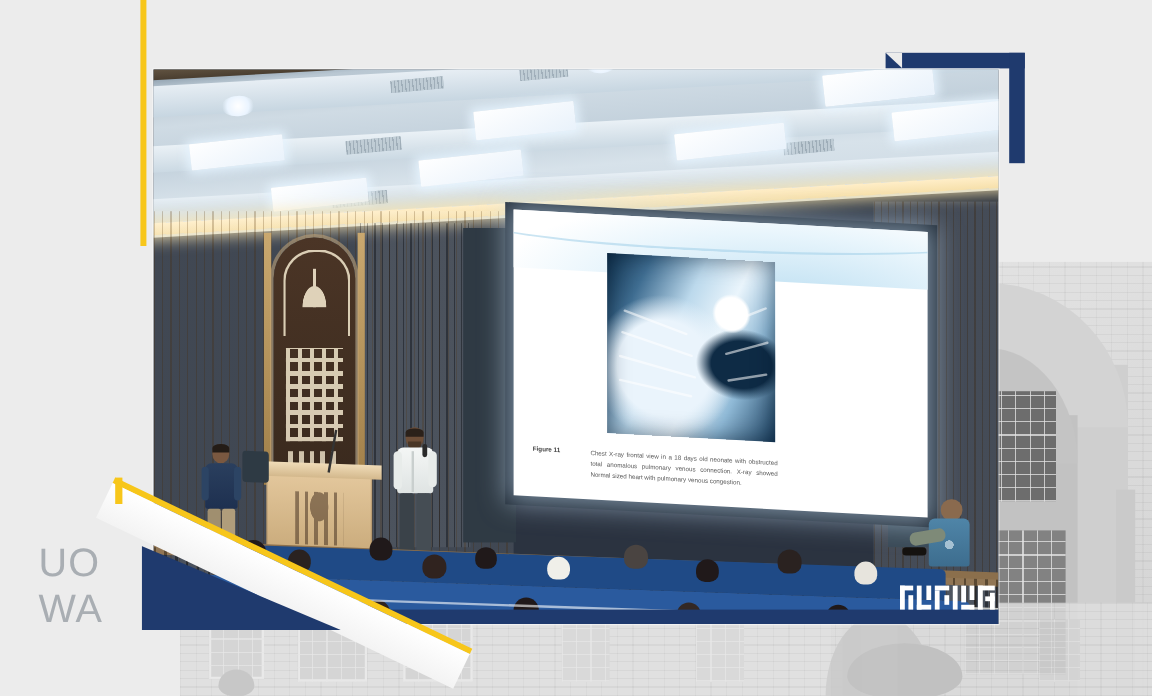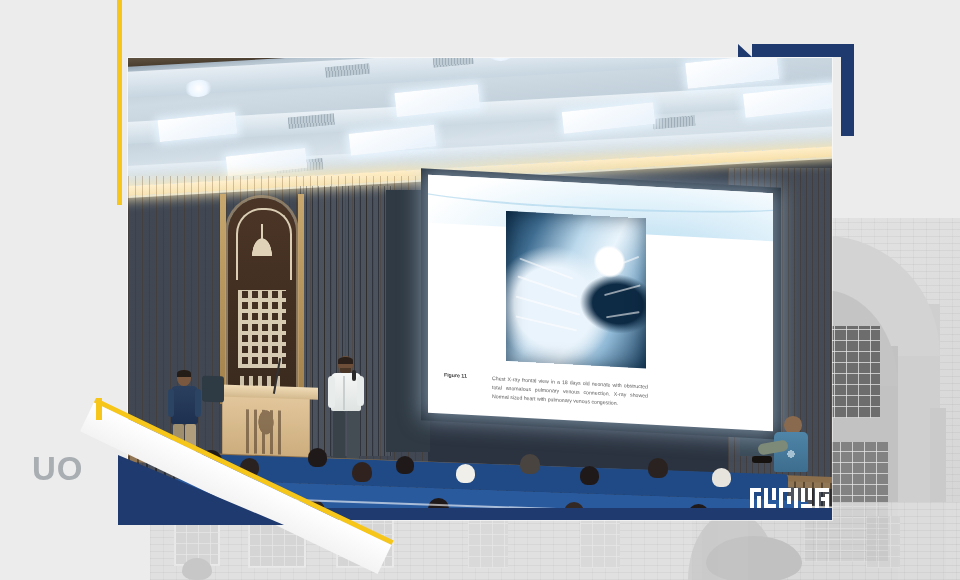--- a/index.html
+++ b/index.html
@@ -141,21 +141,21 @@
      transform:rotate(25.6deg);transform-origin:0 0;}
   #ribbon .yline{position:absolute;left:0;top:0;width:330px;height:5px;background:#f7c61a;}
   #ribbon .wedge{position:absolute;left:0;top:5px;width:330px;height:32px;
      background:linear-gradient(180deg,#ffffff,#f3f3f3);}
   #ribbon-cap{position:absolute;left:96px;top:398px;width:6px;height:22px;background:#f7c61a;}
   #tri-navy{position:absolute;left:118px;top:455px;width:166px;height:70px;background:#1f3a6e;
      -webkit-clip-path:polygon(0 0,100% 100%,0 100%);clip-path:polygon(0 0,100% 100%,0 100%);}
 
   
   #uowa{position:absolute;left:32px;top:452px;width:74px;height:74px;color:#a9aeb3;}
-  #uowa .ln{font-weight:bold;letter-spacing:1px;line-height:1;}
+  #uowa .ln{font-weight:normal;letter-spacing:1px;line-height:1;}
   #uowa .l1{font-size:33px;}
   #uowa .l2{font-size:33px;margin-top:5px;}
 </style>
 </head>
 <body>
 
 <div id="stage">
 
   <div class="wm" id="wm-right">
     <div class="clip">
@@ -374,15 +374,16 @@
 
   <div id="ribbon">
     <div class="yline"></div>
     <div class="wedge"></div>
   </div>
   <div id="ribbon-cap"></div>
   <div id="tri-navy"></div>
 
   <div id="uowa">
     <div class="ln l1">UO</div>
+    <div class="ln l2">WA</div>
   </div>
 
 </div>
 
 </body></html>

